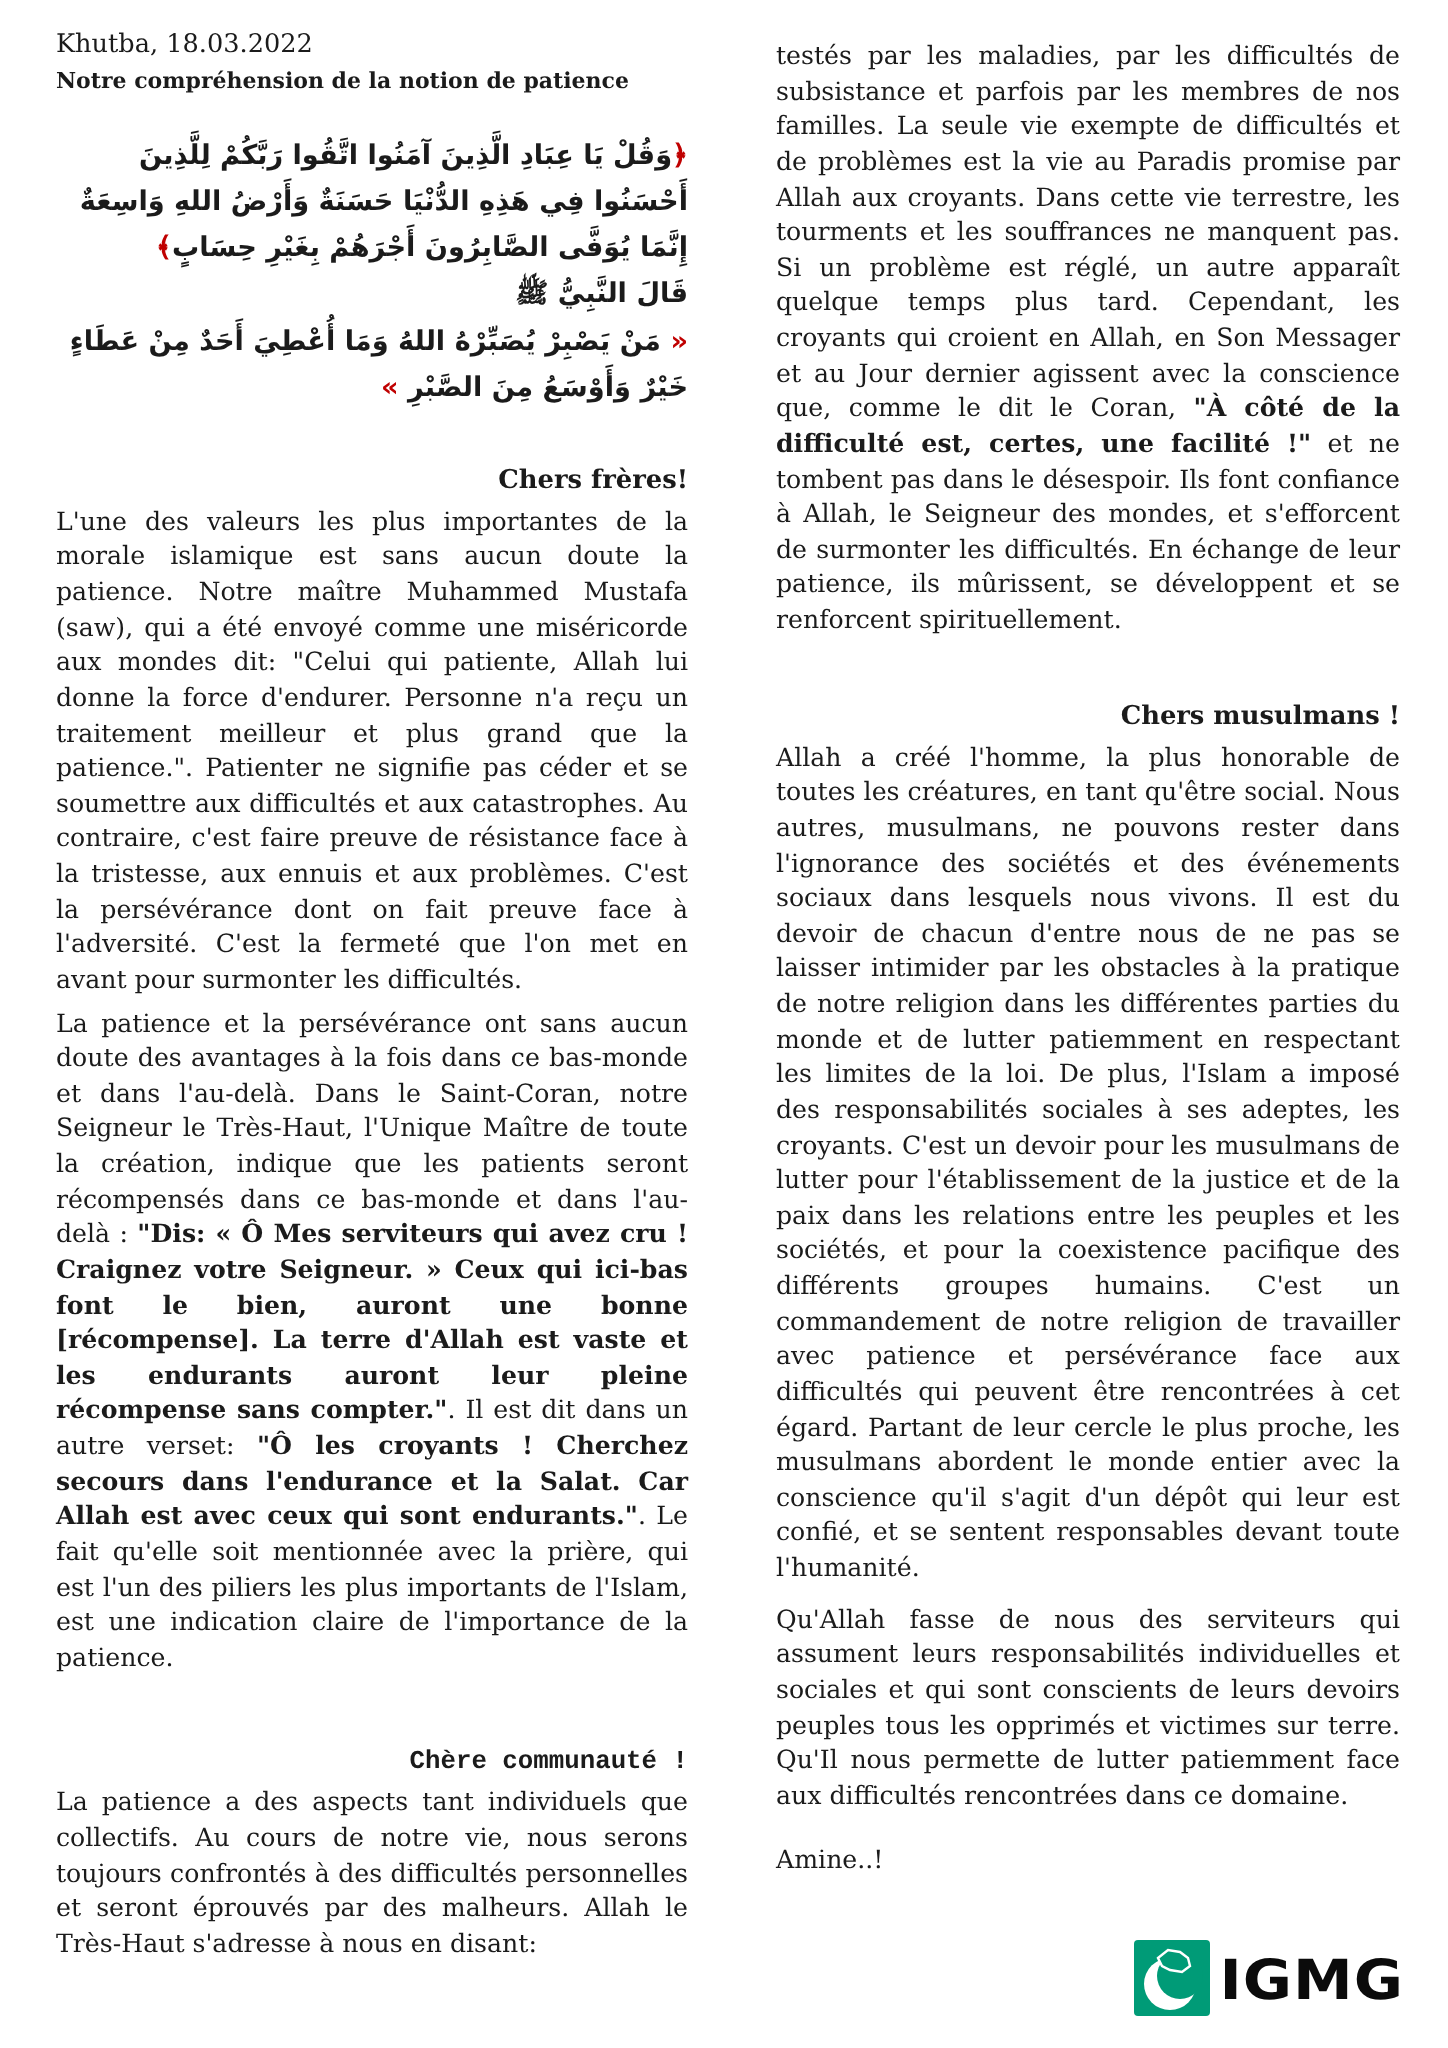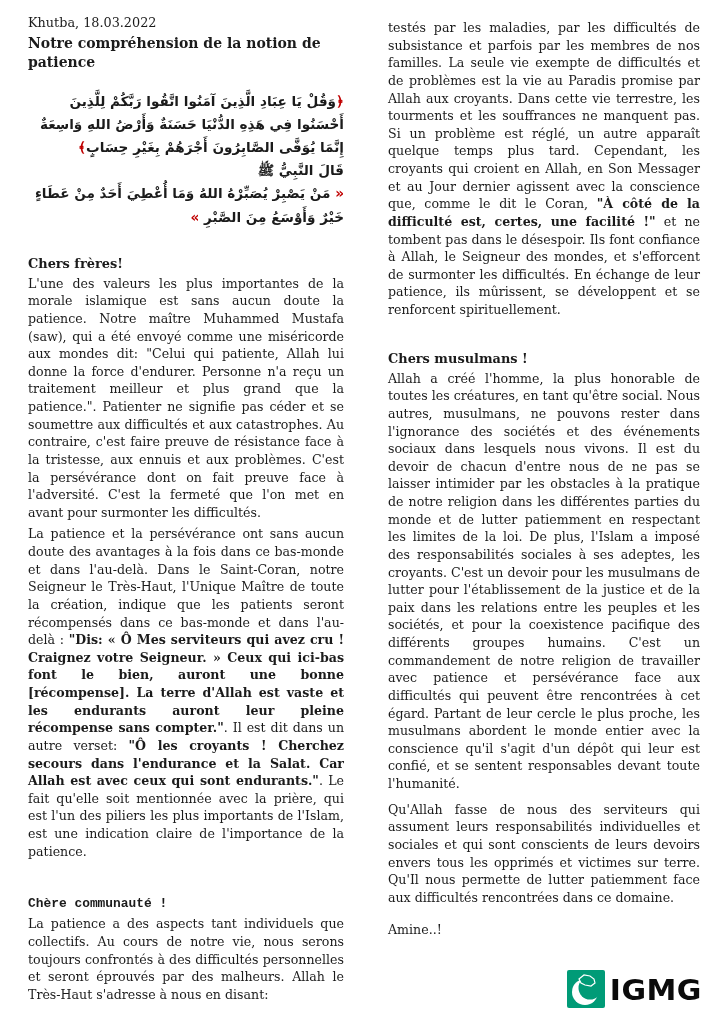--- a/index.html
+++ b/index.html
@@ -5,25 +5,25 @@
   html,body{margin:0;padding:0;}
   body{
     width:724px;height:1024px;background:#ffffff;position:relative;overflow:hidden;
     font-family:"DejaVu Serif", serif;color:#1b1b1b;
     -webkit-font-smoothing:antialiased;
   }
   .page{padding:14px 24px 0 28px;display:flex;gap:44px;}
   .col{width:316px;}
   .col.right{width:312px;padding-top:5px;}
   .date-line{font-size:12.8px;line-height:1.35;}
-  .doc-title{font-size:14px;font-weight:bold;line-height:1.35;margin-top:3px;}
+  .doc-title{font-size:11px;font-weight:bold;line-height:1.35;margin-top:3px;}
   .arabic{direction:rtl;font-family:"DejaVu Sans", sans-serif;
     font-weight:bold;font-size:13.6px;line-height:1.7;margin-top:18px;}
   .arabic .line{margin:0;}
-  .sec-h{font-weight:bold;font-size:12.9px;margin:0;}
+  .sec-h{font-weight:bold;font-size:12.9px;margin:0;text-align:right;}
   .mt-lg{margin-top:27px;}
   .mt-xl{margin-top:32px;}
   .mt-xxl{margin-top:36px;font-family:Liberation Mono, monospace;}
   p.body{font-size:12.6px;line-height:1.40;text-align:justify;margin:4px 0 0;}
   .b{font-weight:bold;}
   .red{color:#c00000;}
   .amine{font-size:12.6px;margin-top:16px;}
   .logo{position:absolute;right:22px;bottom:12px;display:flex;align-items:center;gap:5px;}
   .logo-text{font-family:"DejaVu Sans", sans-serif;font-weight:bold;font-size:30px;
     color:#0b0b0b;letter-spacing:0.5px;transform:scaleY(0.92);line-height:1;}
@@ -50,21 +50,21 @@
 
     <div class="sec-h mt-xxl">Chère communauté !</div>
     <p class="body"><span>La patience a des aspects tant individuels que collectifs. Au cours de notre vie, nous serons toujours confrontés à des difficultés personnelles et seront éprouvés par des malheurs. Allah le Très-Haut s'adresse à nous en disant: </span></p>
   </div>
 
   <div class="col right">
     <p class="body" style="margin-top:0;"><span>testés par les maladies, par les difficultés de subsistance et parfois par les membres de nos familles. La seule vie exempte de difficultés et de problèmes est la vie au Paradis promise par Allah aux croyants. Dans cette vie terrestre, les tourments et les souffrances ne manquent pas. Si un problème est réglé, un autre apparaît quelque temps plus tard. Cependant, les croyants qui croient en Allah, en Son Messager et au Jour dernier agissent avec la conscience que, comme le dit le Coran, </span><span class="b">"À côté de la difficulté est, certes, une facilité !"</span><span> et ne tombent pas dans le désespoir. Ils font confiance à Allah, le Seigneur des mondes, et s'efforcent de surmonter les difficultés. En échange de leur patience, ils mûrissent, se développent et se renforcent spirituellement.</span></p>
 
     <div class="sec-h mt-xl">Chers musulmans !</div>
     <p class="body"><span>Allah a créé l'homme, la plus honorable de toutes les créatures, en tant qu'être social. Nous autres, musulmans, ne pouvons rester dans l'ignorance des sociétés et des événements sociaux dans lesquels nous vivons. Il est du devoir de chacun d'entre nous de ne pas se laisser intimider par les obstacles à la pratique de notre religion dans les différentes parties du monde et de lutter patiemment en respectant les limites de la loi. De plus, l'Islam a imposé des responsabilités sociales à ses adeptes, les croyants. C'est un devoir pour les musulmans de lutter pour l'établissement de la justice et de la paix dans les relations entre les peuples et les sociétés, et pour la coexistence pacifique des différents groupes humains. C'est un commandement de notre religion de travailler avec patience et persévérance face aux difficultés qui peuvent être rencontrées à cet égard. Partant de leur cercle le plus proche, les musulmans abordent le monde entier avec la conscience qu'il s'agit d'un dépôt qui leur est confié, et se sentent responsables devant toute l'humanité.</span></p>
-    <p class="body" style="margin-top:8px;"><span>Qu'Allah fasse de nous des serviteurs qui assument leurs responsabilités individuelles et sociales et qui sont conscients de leurs devoirs envers tous les opprimés et victimes sur terre. Qu'Il nous permette de lutter patiemment face aux difficultés rencontrées dans ce domaine.</span></p>
+    <p class="body" style="margin-top:8px;"><span>Qu'Allah fasse de nous des serviteurs qui assument leurs responsabilités individuelles et sociales et qui sont conscients de leurs devoirs peuples tous les opprimés et victimes sur terre. Qu'Il nous permette de lutter patiemment face aux difficultés rencontrées dans ce domaine.</span></p>
 
     <div class="amine">Amine..!</div>
   </div>
 
 </div>
 
 <div class="logo">
   <span>
     <svg width="38" height="38" viewBox="0 0 38 38" aria-hidden="true">
       <rect x="0" y="0" width="38" height="38" rx="2" fill="#009b77"></rect>

